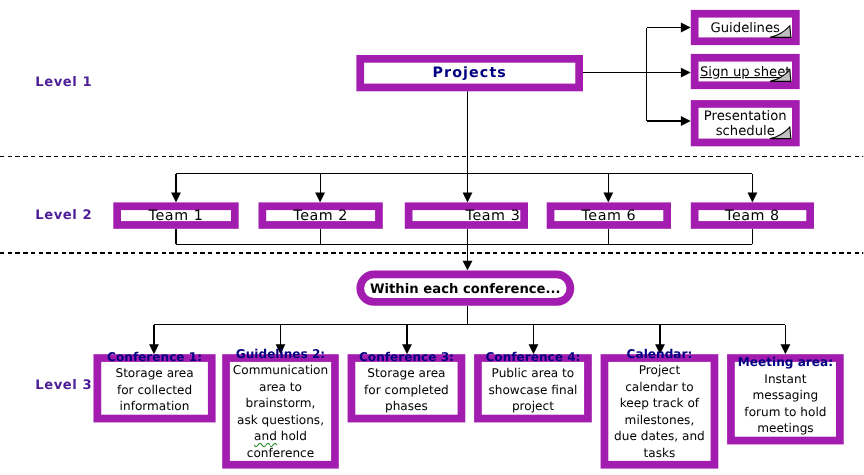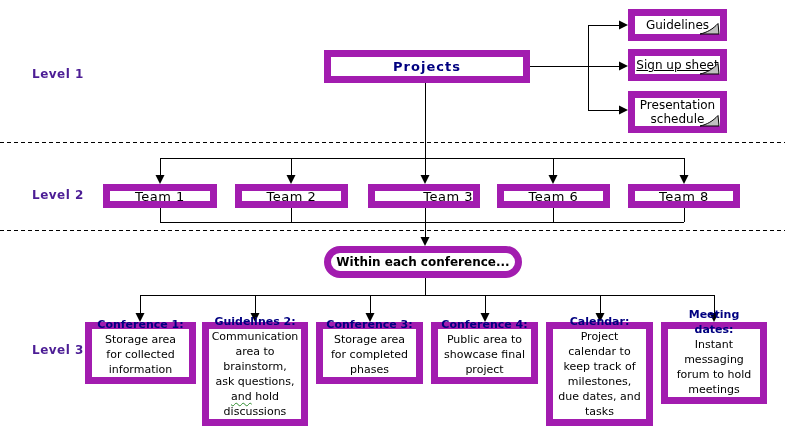--- a/index.html
+++ b/index.html
@@ -174,21 +174,21 @@
 for collected
 information</span>
   </div>
   <div class="node area area-2">
     <span class="title">Guidelines 2:</span>
     <span class="body"><span>Communication
 area to
 brainstorm,
 ask questions,
 </span><span class="squiggle">and</span><span> hold
-discussions</span></span>
+conference</span></span>
   </div>
   <div class="node area area-3">
     <span class="title">Conference 3:</span>
     <span class="body">Storage area
 for completed
 phases</span>
   </div>
   <div class="node area area-4">
     <span class="title">Conference 4:</span>
     <span class="body">Public area to
@@ -198,20 +198,20 @@
   <div class="node area area-5">
     <span class="title">Calendar:</span>
     <span class="body">Project
 calendar to
 keep track of
 milestones,
 due dates, and
 tasks</span>
   </div>
   <div class="node area area-6">
-    <span class="title">Meeting dates:</span>
+    <span class="title">Meeting area:</span>
     <span class="body">Instant
 messaging
 forum to hold
 meetings</span>
   </div>
 
 </div>
 
 </body></html>

